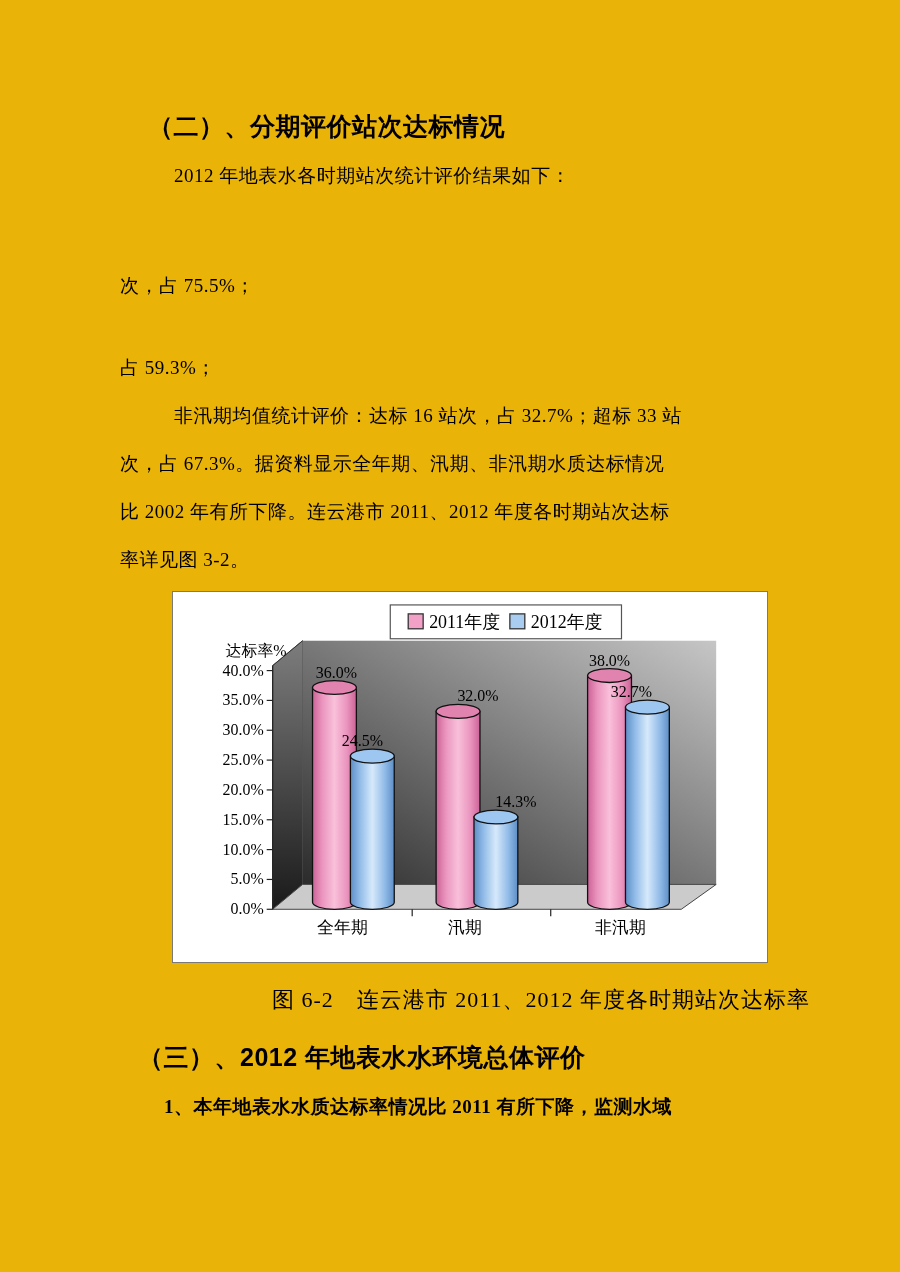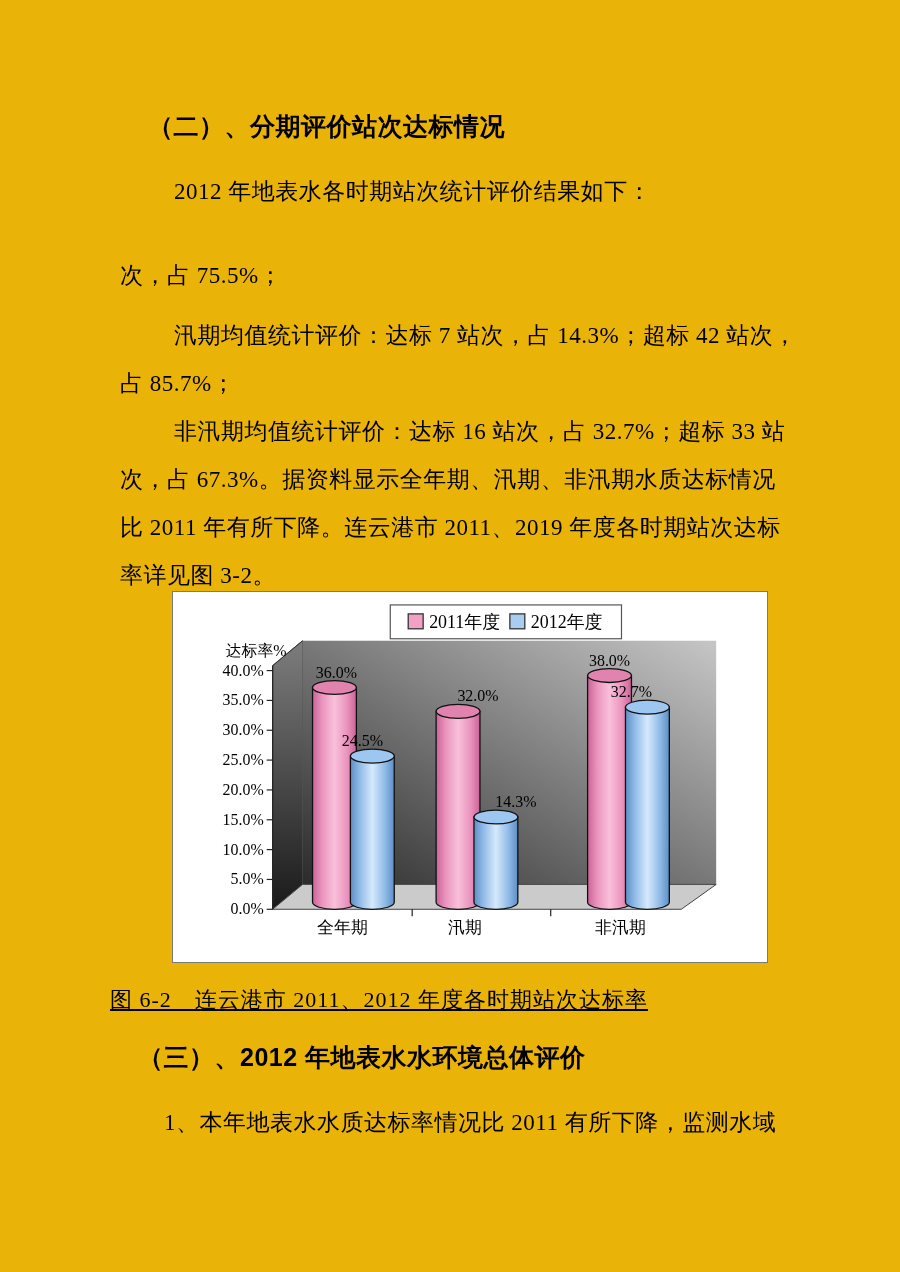--- a/index.html
+++ b/index.html
@@ -8,53 +8,52 @@
     margin:0 auto;overflow:hidden;
     font-family:"Liberation Serif","DejaVu Serif",serif;color:#000;
   }
   .h-sec{
     position:absolute;margin:0;font-family:"Liberation Sans","DejaVu Sans",sans-serif;
     font-weight:bold;font-size:25px;letter-spacing:0.5px;white-space:nowrap;color:#000;
   }
   .h2a{left:148px;top:110px;}
   .h3a{left:138px;top:1041px;}
   .bl{
-    position:absolute;left:120px;width:676px;font-size:23px;line-height:30px;
-    letter-spacing:0.5px;white-space:nowrap;color:#000;margin-top:16px;
+    position:absolute;left:120px;width:676px;font-size:19px;line-height:30px;
+    letter-spacing:0.5px;white-space:nowrap;color:#000;
   }
   .ind{padding-left:54px;}
-  .ind2{padding-left:44px;}
-  .l0{top:161px}.l1{top:209px}.l2{top:245px}.l3{top:305px}.l4{top:353px}
+  .ind2{padding-left:44px;font-weight:bold;}
+  .l0{top:161px}.l1{top:209px}.l2{top:271px}.l3{top:305px}.l4{top:353px}
   .l5{top:401px}.l6{top:449px}.l7{top:497px}.l8{top:545px}
   .ltail{top:1092px}
   .chartbox{
     position:absolute;left:172px;top:591px;width:596px;height:372px;
     background:#ffffff;border:1px solid #7a7a7a;box-sizing:border-box;
   }
   .chartbox svg{display:block;width:100%;height:100%;}
   #chart-svg text{font-family:"Liberation Serif","DejaVu Serif",serif;fill:#000;}
   .caption{
-    position:absolute;left:110px;top:985px;width:700px;text-align:left;
-    font-size:22px;letter-spacing:1px;white-space:nowrap;color:#000;text-decoration:underline;
+    position:absolute;left:110px;top:985px;width:700px;text-align:right;
+    font-size:22px;letter-spacing:1px;white-space:nowrap;color:#000;
   }
 </style>
 </head>
 <body>
 
 <div class="page">
 
   <h2 class="h-sec h2a">（二）、分期评价站次达标情况</h2>
 
   <div class="bl l0 ind">2012 年地表水各时期站次统计评价结果如下：</div>
   <div class="bl l2">次，占 75.5%；</div>
-  <div class="bl l3 ind">汛期均值统计评价：达标 7 站次，占 14.3%；超标 42 站次，</div>
-  <div class="bl l4">占 85.7%；</div>
+  <div class="bl l4">占 59.3%；</div>
   <div class="bl l5 ind">非汛期均值统计评价：达标 16 站次，占 32.7%；超标 33 站</div>
   <div class="bl l6">次，占 67.3%。据资料显示全年期、汛期、非汛期水质达标情况</div>
-  <div class="bl l7">比 2011 年有所下降。连云港市 2011、2019 年度各时期站次达标</div>
+  <div class="bl l7">比 2002 年有所下降。连云港市 2011、2012 年度各时期站次达标</div>
   <div class="bl l8">率详见图 3-2。</div>
 
   <div class="chartbox">
     <svg id="chart-svg" viewBox="0 0 596 372" preserveAspectRatio="none">
         <defs>
           <linearGradient id="gWall" x1="1" y1="0" x2="0" y2="1">
             <stop offset="0" stop-color="#c6c6c6"></stop>
             <stop offset="1" stop-color="#2b2b2b"></stop>
           </linearGradient>
           <linearGradient id="gLeft" x1="0" y1="0" x2="0" y2="1">

